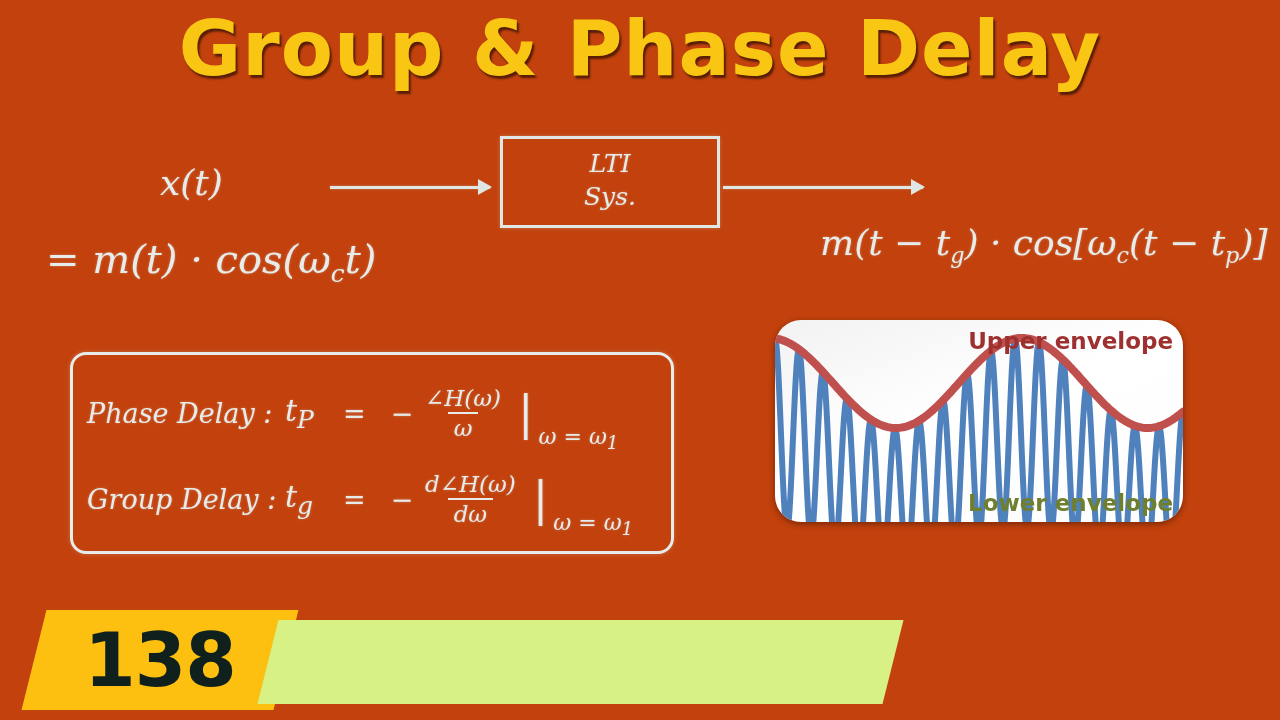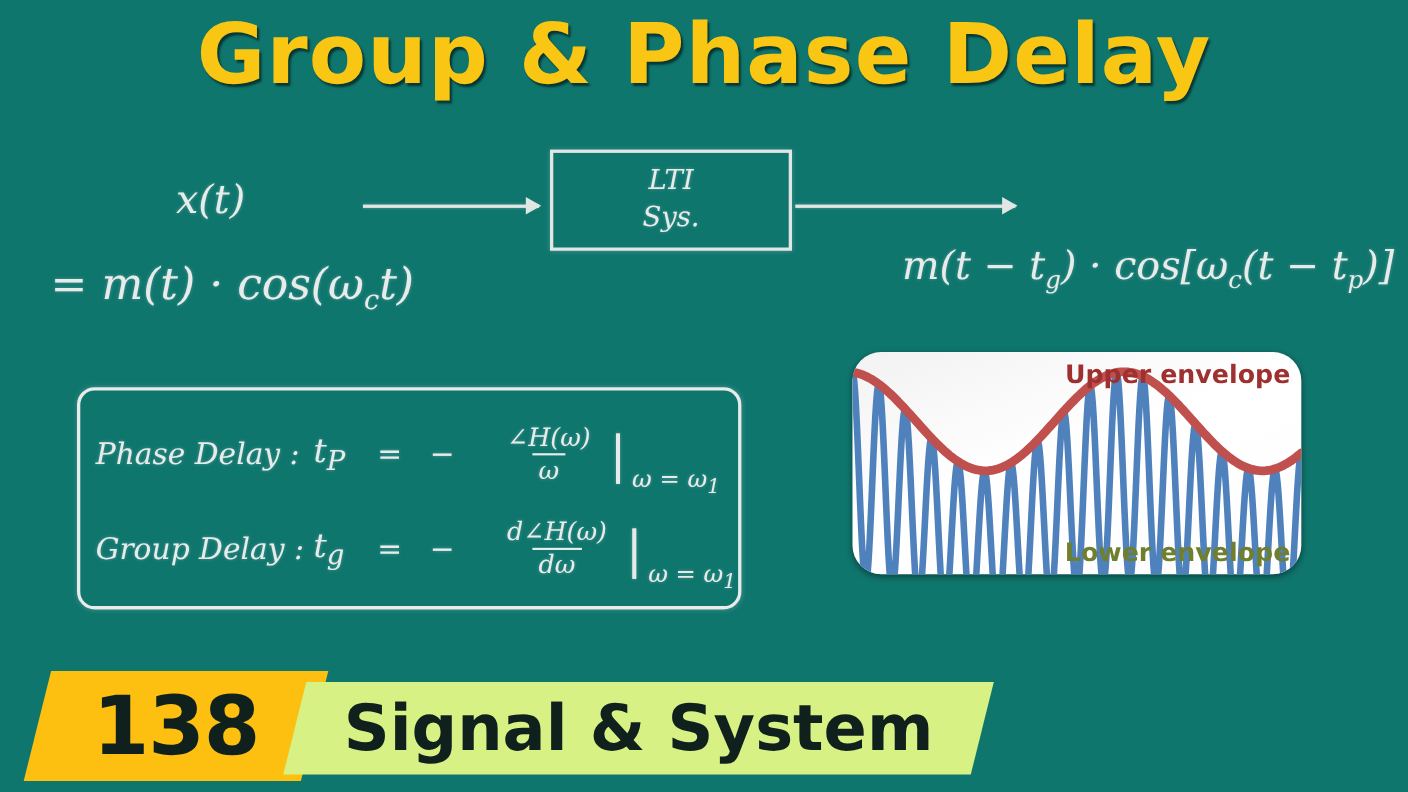--- a/index.html
+++ b/index.html
@@ -4,21 +4,21 @@
 <style>
   html, body {
     margin: 0;
     padding: 0;
     background: #0c1a17;
   }
   #screen {
     position: relative;
     width: 1280px;
     height: 720px;
-    background: #0f766e;
+    background: #c2410c;
     overflow: hidden;
     font-family: "Liberation Sans", sans-serif;
   }
 
   
   #title {
     position: absolute;
     top: 4px;
     left: 0;
     width: 1280px;
@@ -121,21 +121,20 @@
   .f-name  { width: 212px; padding-left: 14px; font-size: 27px; box-sizing: border-box; }
   .f-sym   { width: 58px;  font-size: 30px; }
   .f-eq    { width: 42px;  font-size: 27px; }
   .f-minus { width: 34px;  font-size: 27px; text-align: center; }
   .frac {
     display: inline-flex;
     flex-direction: column;
     align-items: center;
     font-size: 23px;
     line-height: 1.15;
-    margin-left: 36px;
   }
   .frac .num { padding: 0 6px 1px 6px; }
   .frac .den { border-top: 2px solid #e7ecea; padding: 1px 6px 0 6px; }
   .f-bar {
     margin-left: 11px;
     font-size: 46px;
     line-height: 0.8;
     font-style: normal;
   }
   .f-cond {
@@ -286,16 +285,15 @@
       <path id="lower-path" fill="none" stroke-width="8" stroke-linejoin="round" stroke-linecap="round" d="M0.0 208.0L2.0 208.2L4.0 208.4L6.0 208.6L8.0 208.9L10.0 209.2L12.0 209.6L14.0 210.0L16.0 210.4L18.0 210.9L20.0 211.5L22.0 212.0L24.0 212.6L26.0 213.3L28.0 214.0L30.0 214.7L32.0 215.4L34.0 216.2L36.0 217.0L38.0 217.8L40.0 218.6L42.0 219.5L44.0 220.4L46.0 221.3L48.0 222.2L50.0 223.1L52.0 224.0L54.0 225.0L56.0 225.9L58.0 226.9L60.0 227.8L62.0 228.8L64.0 229.7L66.0 230.6L68.0 231.5L70.0 232.5L72.0 233.4L74.0 234.2L76.0 235.1L78.0 235.9L80.0 236.8L82.0 237.5L84.0 238.3L86.0 239.1L88.0 239.8L90.0 240.4L92.0 241.1L94.0 241.7L96.0 242.3L98.0 242.8L100.0 243.3L102.0 243.7L104.0 244.1L106.0 244.5L108.0 244.8L110.0 245.1L112.0 245.3L114.0 245.5L116.0 245.6L118.0 245.7L120.0 245.8L122.0 245.8L124.0 245.7L126.0 245.6L128.0 245.5L130.0 245.3L132.0 245.1L134.0 244.8L136.0 244.5L138.0 244.1L140.0 243.7L142.0 243.2L144.0 242.7L146.0 242.2L148.0 241.6L150.0 241.0L152.0 240.4L154.0 239.7L156.0 239.0L158.0 238.2L160.0 237.5L162.0 236.7L164.0 235.8L166.0 235.0L168.0 234.1L170.0 233.3L172.0 232.4L174.0 231.4L176.0 230.5L178.0 229.6L180.0 228.7L182.0 227.7L184.0 226.8L186.0 225.8L188.0 224.9L190.0 223.9L192.0 223.0L194.0 222.1L196.0 221.2L198.0 220.3L200.0 219.4L202.0 218.5L204.0 217.7L206.0 216.9L208.0 216.1L210.0 215.3L212.0 214.6L214.0 213.9L216.0 213.2L218.0 212.6L220.0 212.0L222.0 211.4L224.0 210.9L226.0 210.4L228.0 209.9L230.0 209.5L232.0 209.2L234.0 208.8L236.0 208.6L238.0 208.3L240.0 208.2L242.0 208.0L244.0 207.9L246.0 207.9L248.0 207.9L250.0 207.9L252.0 208.0L254.0 208.2L256.0 208.4L258.0 208.6L260.0 208.9L262.0 209.2L264.0 209.6L266.0 210.0L268.0 210.5L270.0 211.0L272.0 211.5L274.0 212.1L276.0 212.7L278.0 213.3L280.0 214.0L282.0 214.7L284.0 215.5L286.0 216.2L288.0 217.0L290.0 217.9L292.0 218.7L294.0 219.6L296.0 220.4L298.0 221.3L300.0 222.3L302.0 223.2L304.0 224.1L306.0 225.1L308.0 226.0L310.0 226.9L312.0 227.9L314.0 228.8L316.0 229.8L318.0 230.7L320.0 231.6L322.0 232.5L324.0 233.4L326.0 234.3L328.0 235.2L330.0 236.0L332.0 236.8L334.0 237.6L336.0 238.4L338.0 239.1L340.0 239.8L342.0 240.5L344.0 241.1L346.0 241.7L348.0 242.3L350.0 242.8L352.0 243.3L354.0 243.8L356.0 244.2L358.0 244.5L360.0 244.8L362.0 245.1L364.0 245.3L366.0 245.5L368.0 245.7L370.0 245.7L372.0 245.8L374.0 245.8L376.0 245.7L378.0 245.6L380.0 245.5L382.0 245.3L384.0 245.0L386.0 244.8L388.0 244.4L390.0 244.1L392.0 243.6L394.0 243.2L396.0 242.7L398.0 242.1L400.0 241.6L402.0 241.0L404.0 240.3L406.0 239.6L408.0 238.9" stroke="#9bbb59"></path>
     </svg>
     <div class="env-label" id="label-upper">Upper envelope</div>
     <div class="env-label" id="label-lower">Lower envelope</div>
   </div>
 
   <div id="banner">
     <div id="badge-number"></div>
     <div id="badge-number-text">138</div>
     <div id="badge-course"></div>
-    <div id="badge-course-text">Signal &amp; System</div>
   </div>
 
 </div>
 
 </body></html>

